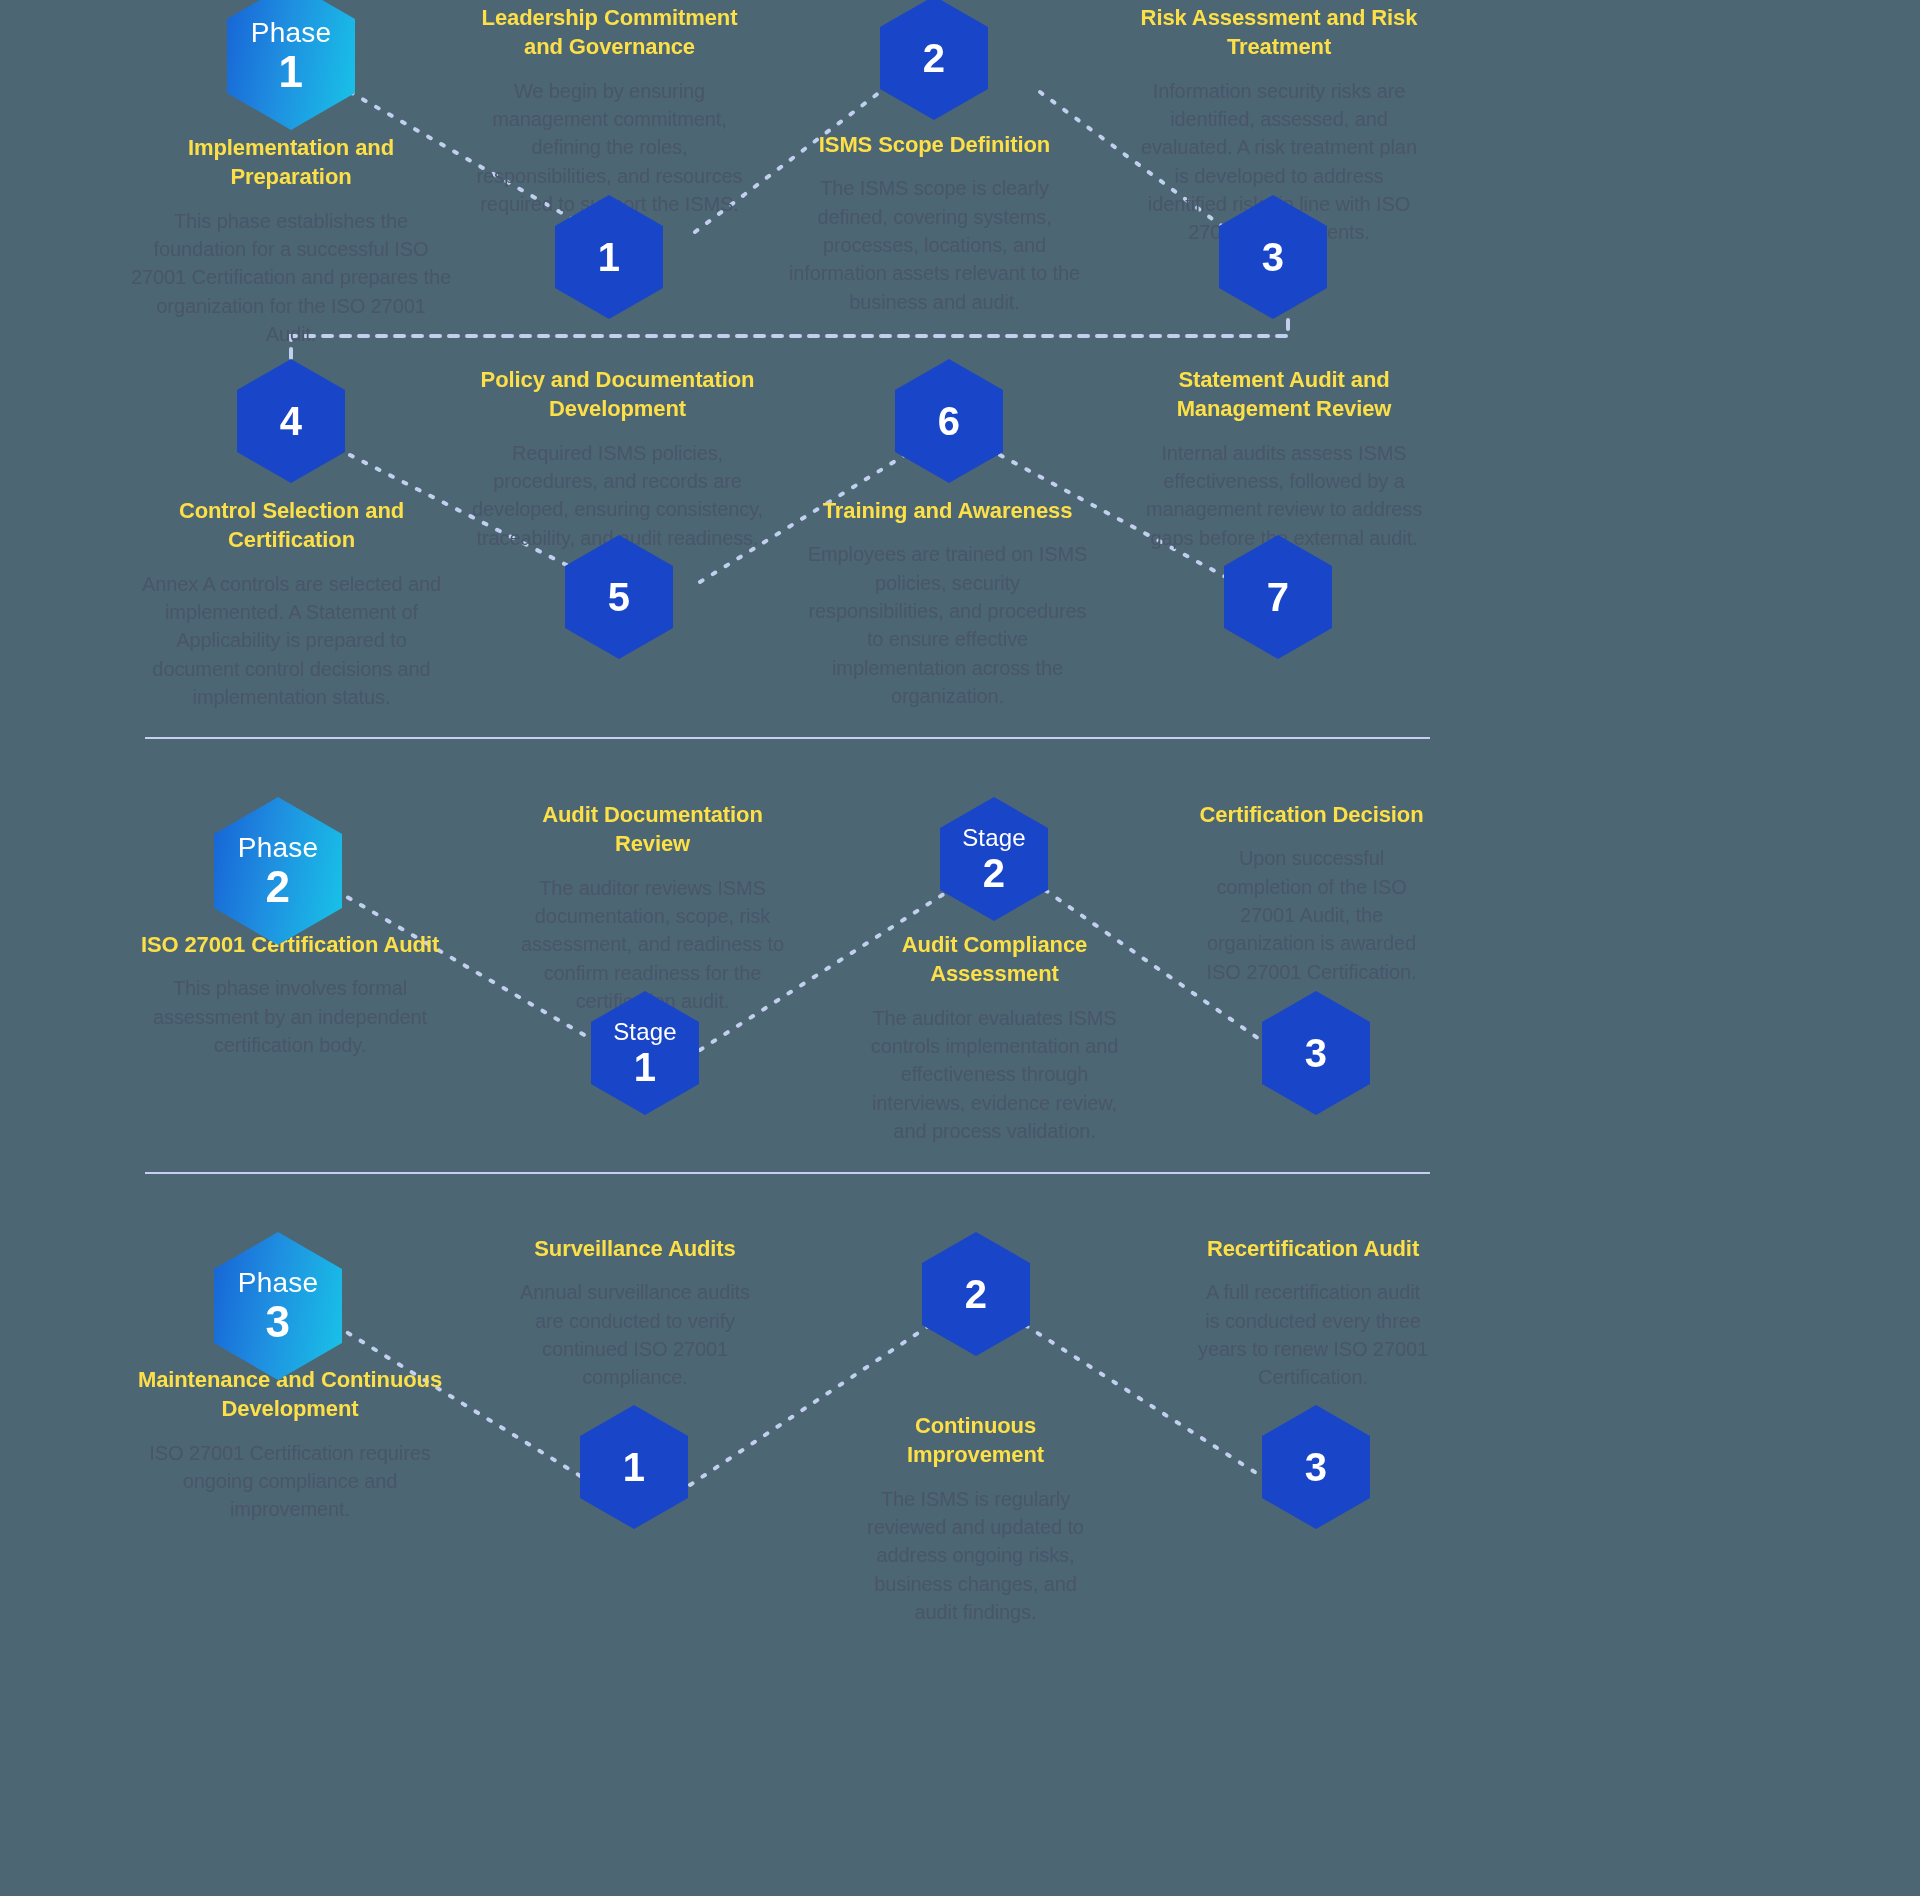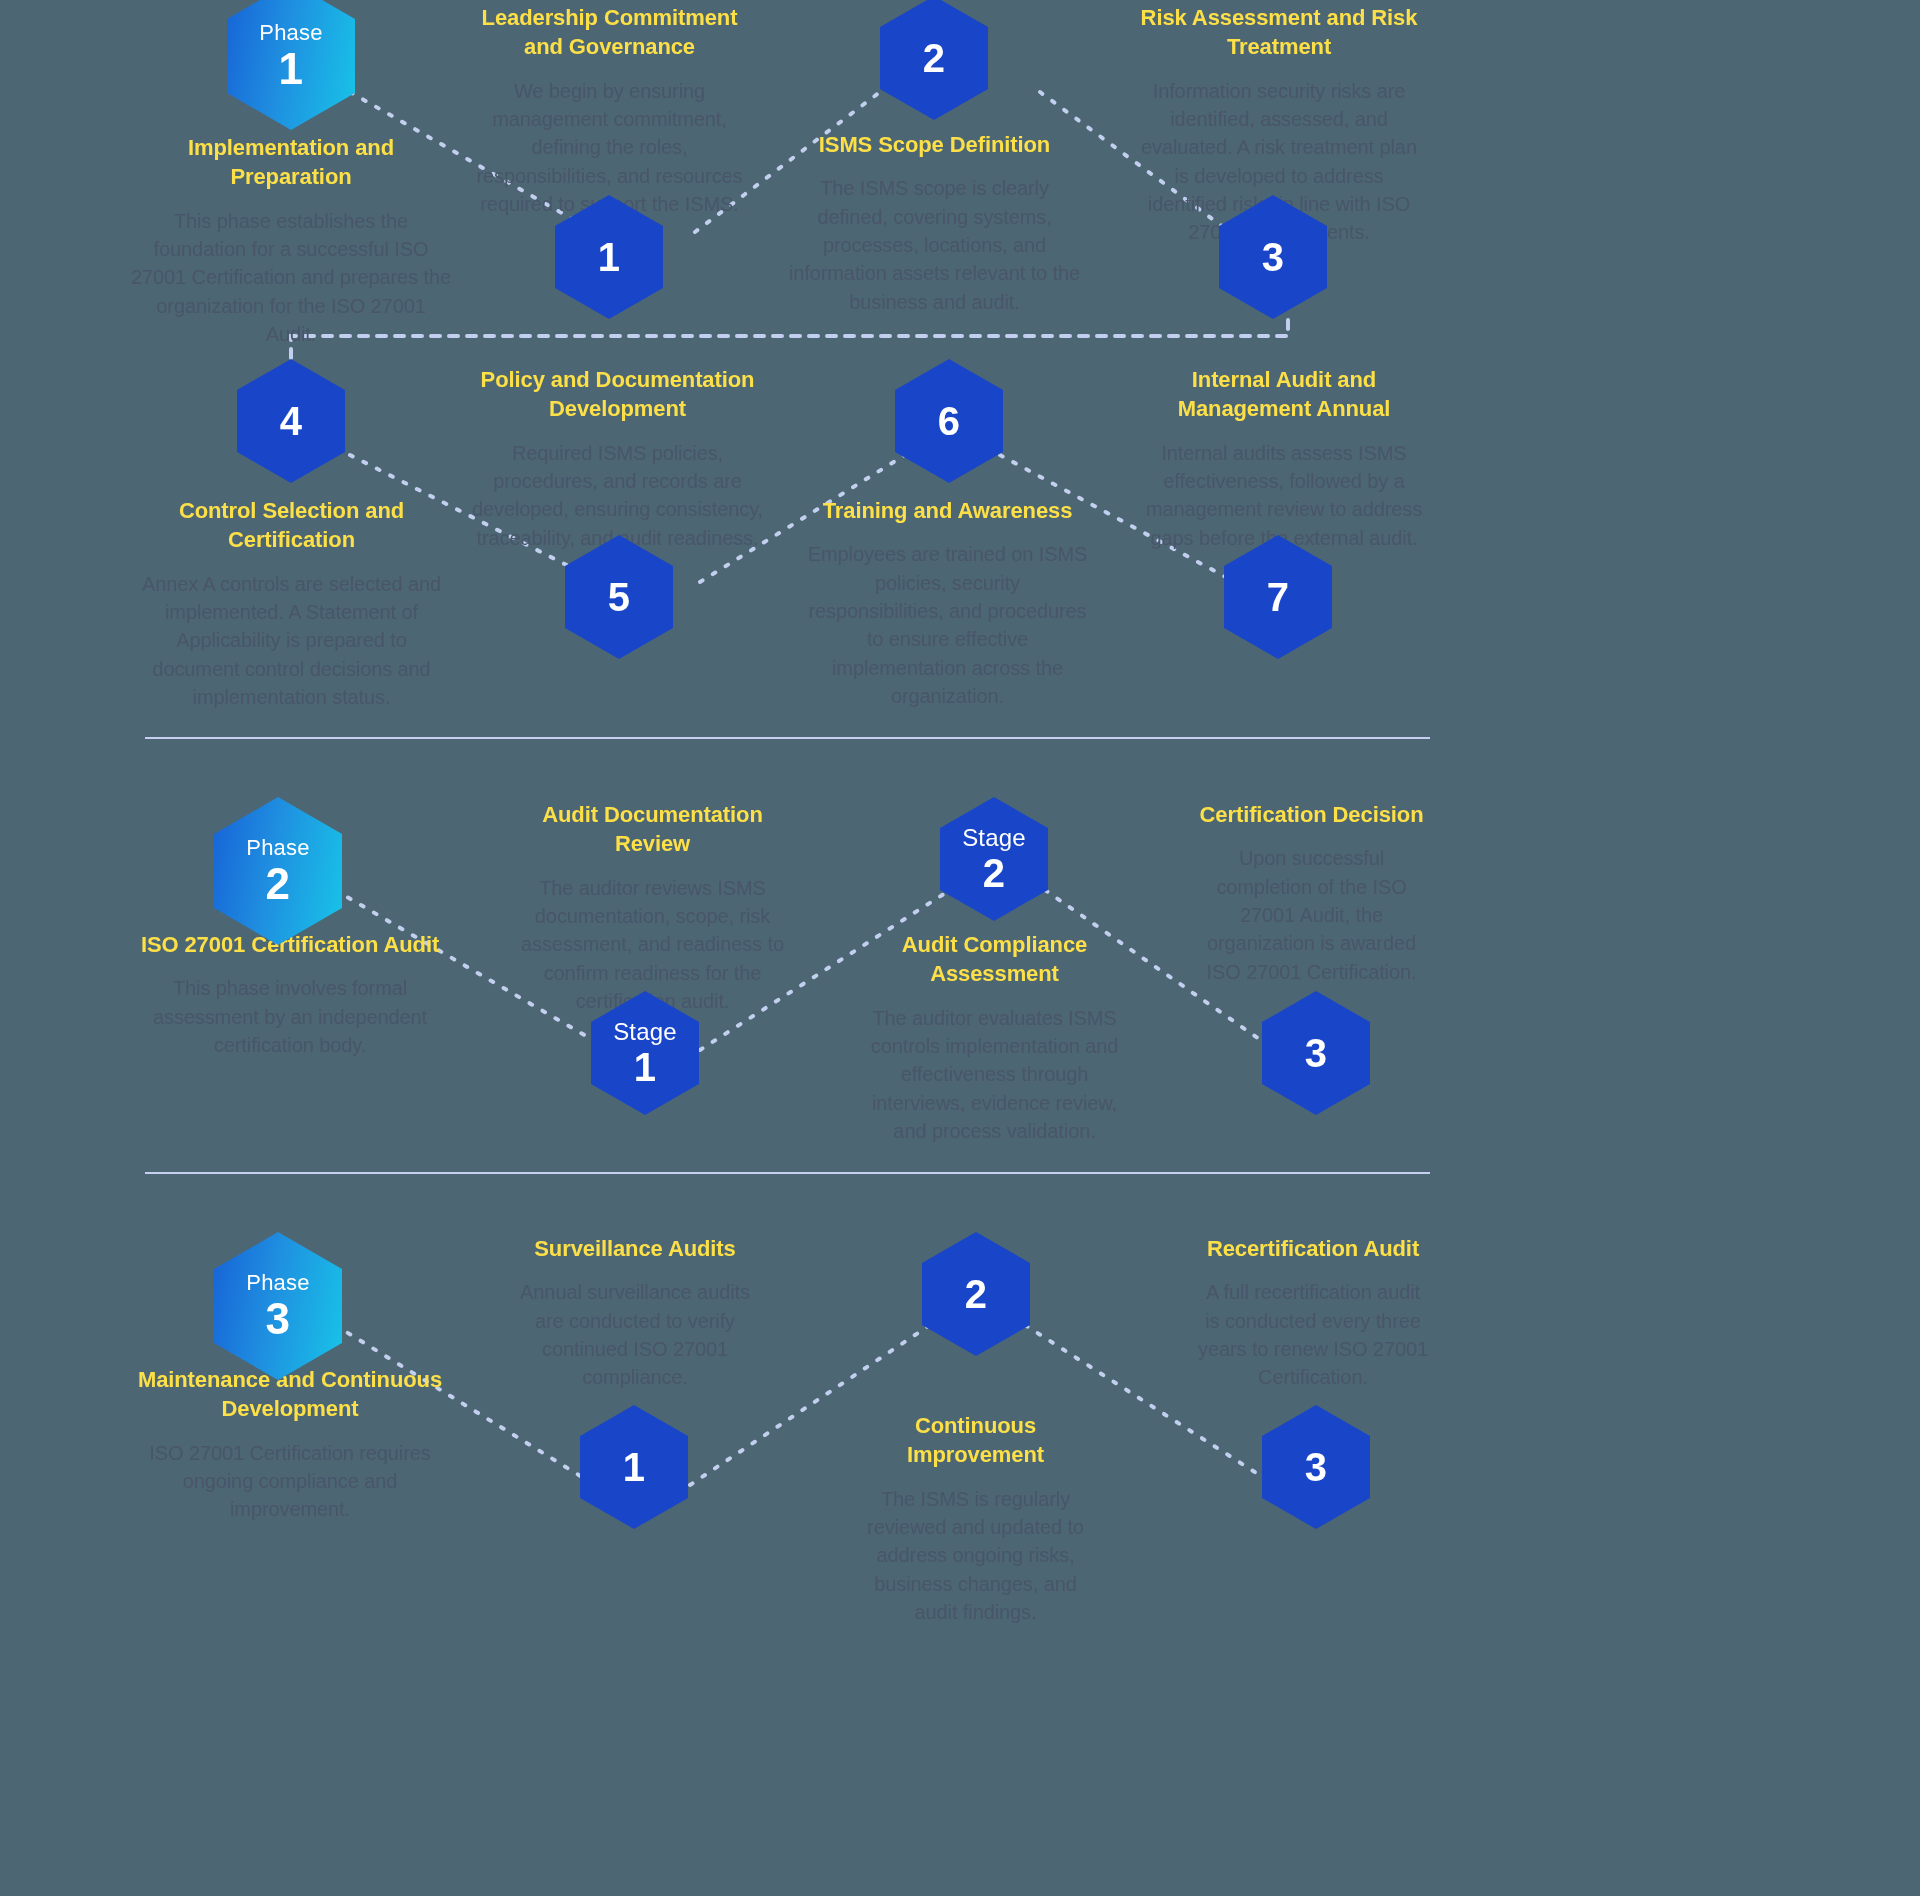--- a/index.html
+++ b/index.html
@@ -33,21 +33,21 @@
     background:linear-gradient(100deg,#1763d6 0%, #1f8fe0 45%, #18c4e8 100%);
   }
   .hex .lbl{
     font-size:24px;font-weight:400;letter-spacing:.2px;
     margin-bottom:3px;
   }
   .hex .num{
     font-size:40px;font-weight:700;letter-spacing:.5px;
   }
   .hex.numonly .num{font-size:40px;font-weight:700;}
-  .hex.big .lbl{font-size:22px;}
+  .hex.big .lbl{font-size:28px;}
   .hex.big .num{font-size:44px;}
 
   
   .blk{position:absolute;text-align:center;z-index:4;}
   .blk .ttl{
     color:#fde047;
     font-size:22px;font-weight:700;
     line-height:1.33;
     margin:0 0 15px 0;
     letter-spacing:-0.1px;
@@ -157,21 +157,21 @@
 
   <div class="hex numonly" style="left:895px;top:359px;">
     <span class="num">6</span>
   </div>
   <div class="blk" style="left:805px;top:496px;width:285px;">
     <p class="ttl">Training and Awareness</p>
     <p class="bdy">Employees are trained on ISMS policies, security responsibilities, and procedures to ensure effective implementation across the organization.</p>
   </div>
 
   <div class="blk" style="left:1144px;top:365px;width:280px;">
-    <p class="ttl">Internal Audit and Management Annual</p>
+    <p class="ttl">Statement Audit and Management Review</p>
     <p class="bdy">Internal audits assess ISMS effectiveness, followed by a management review to address gaps before the external audit.</p>
   </div>
   <div class="hex numonly" style="left:1224px;top:535px;">
     <span class="num">7</span>
   </div>
 
   <div class="hex big" style="left:214px;top:797px;">
     <span class="lbl">Phase</span>
     <span class="num">2</span>
   </div>

